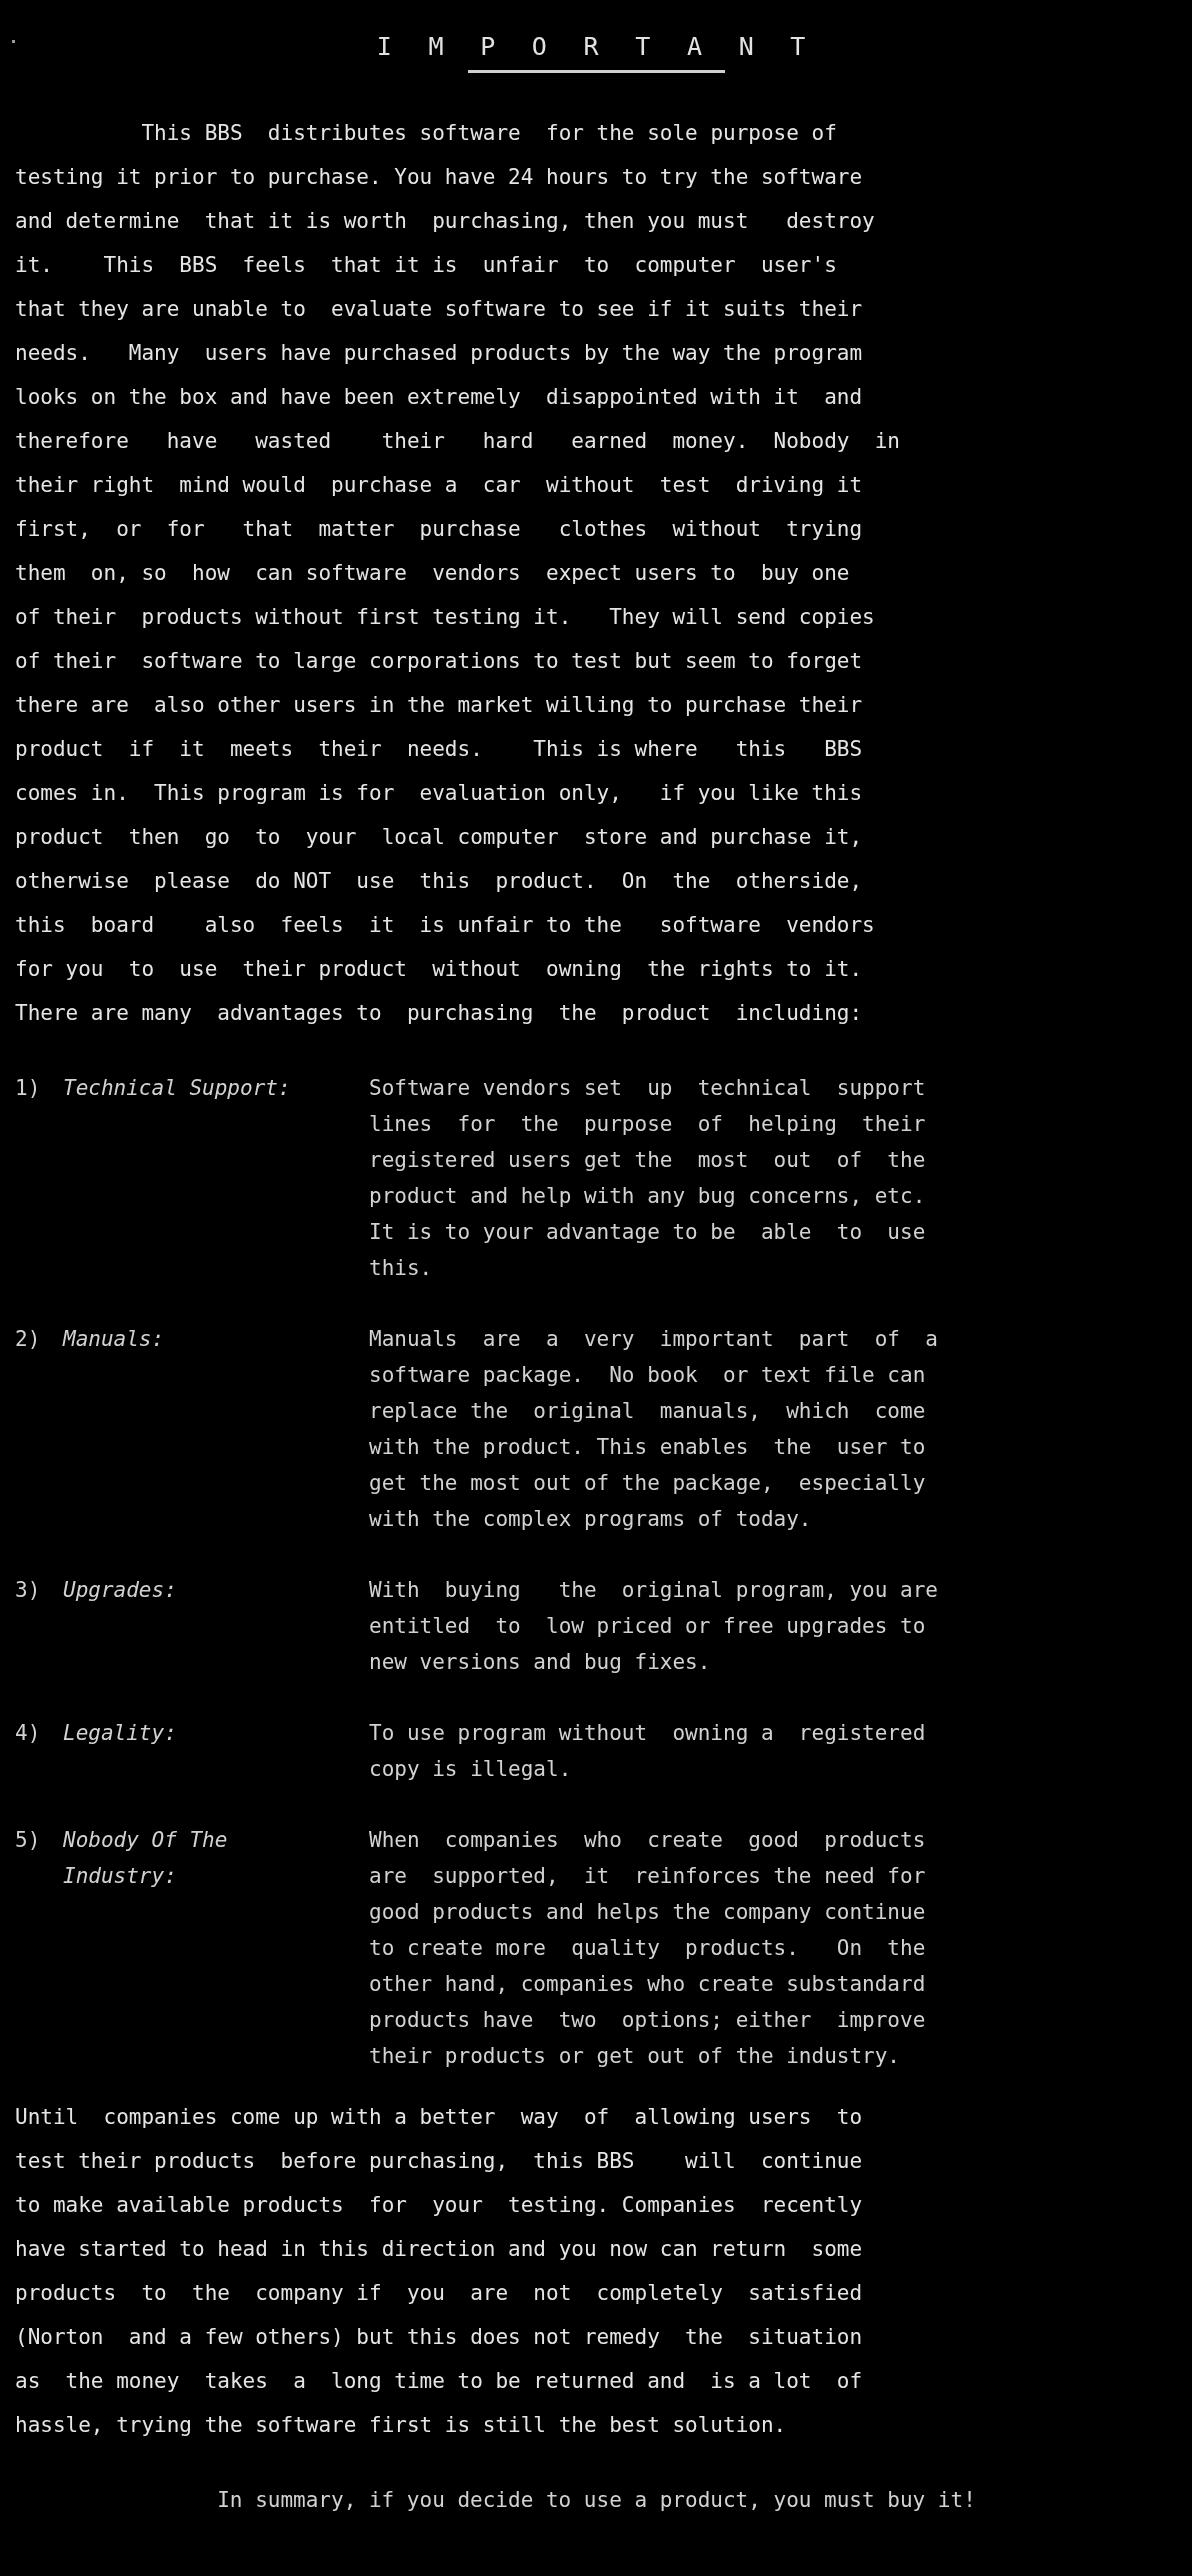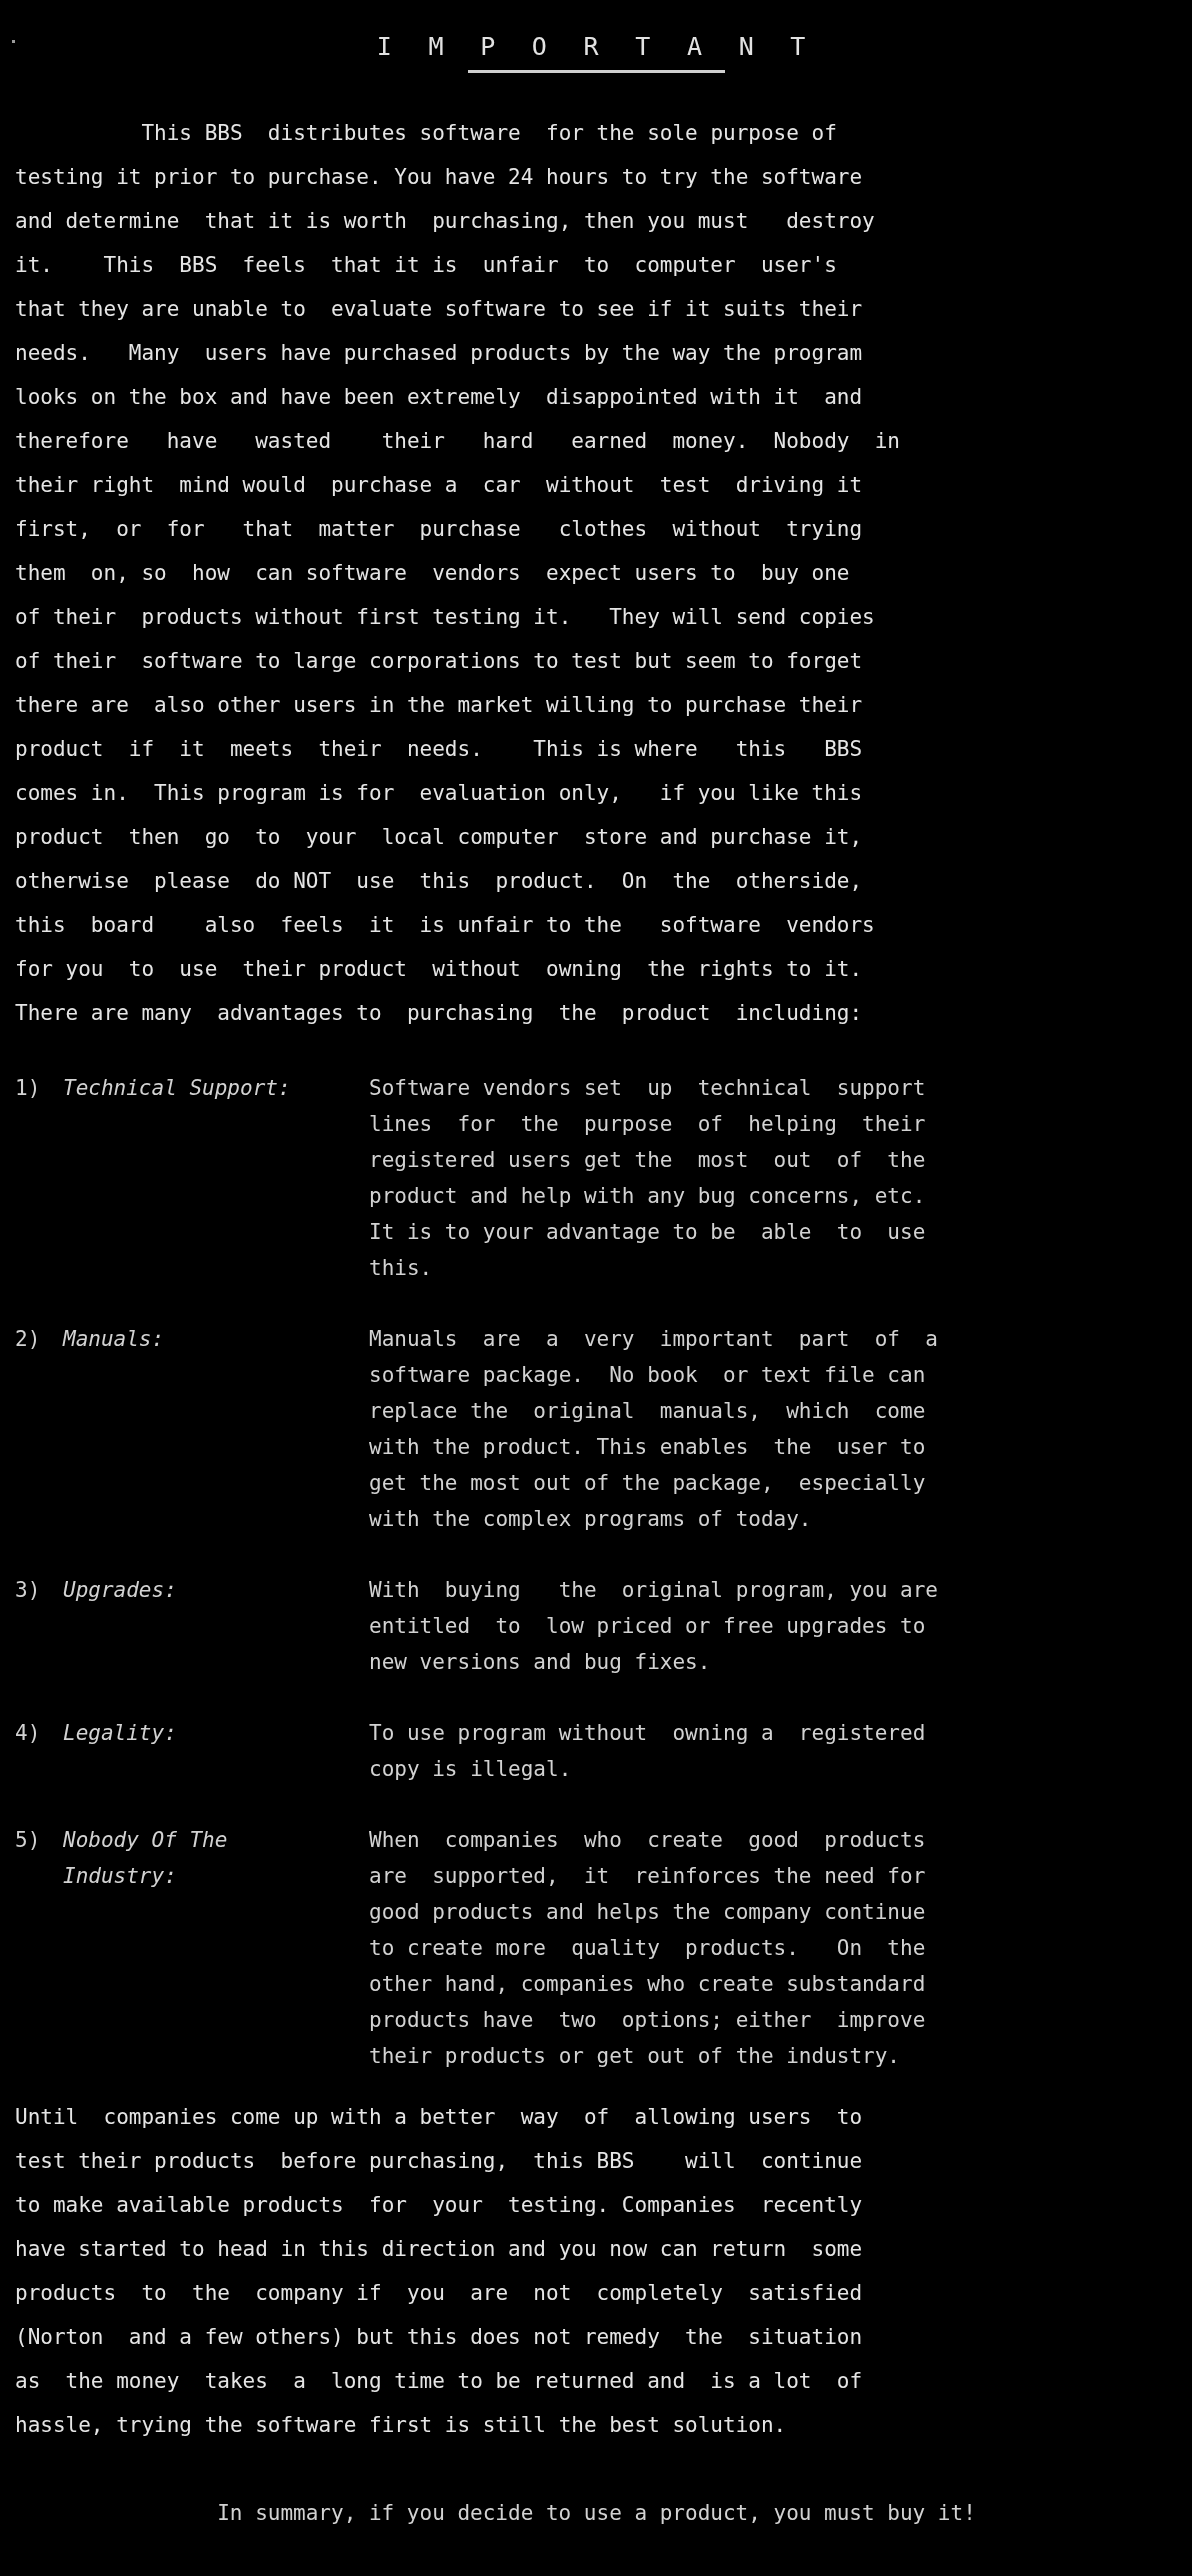--- a/index.html
+++ b/index.html
@@ -96,21 +96,21 @@
   }
   .item-text {
     flex: 1 1 auto;
     white-space: pre-wrap;
   }
 
   .closing {
     margin-top: 21px;
   }
   .summary {
-    margin-top: 48px;
+    margin-top: 35px;
     text-align: center;
     font-size: 21px;
     line-height: 36px;
     color: #d2d2d2;
   }
 
   
   .footer {
     position: relative;
     margin-top: 51px;

